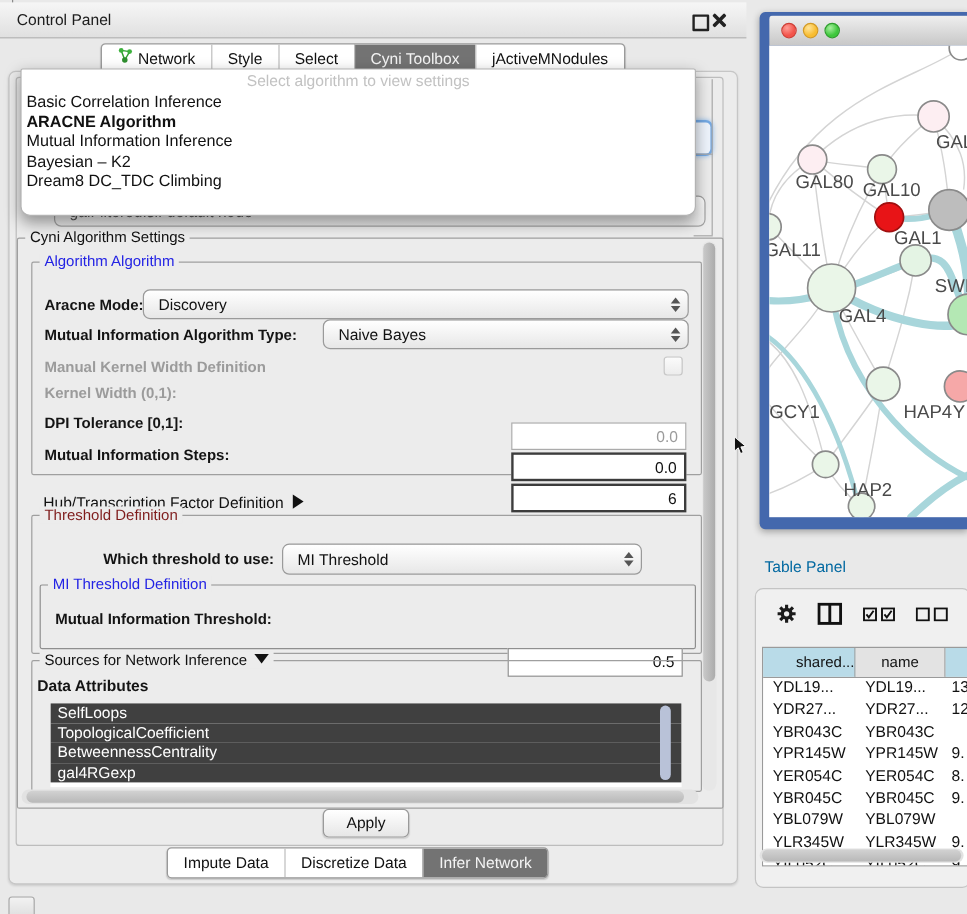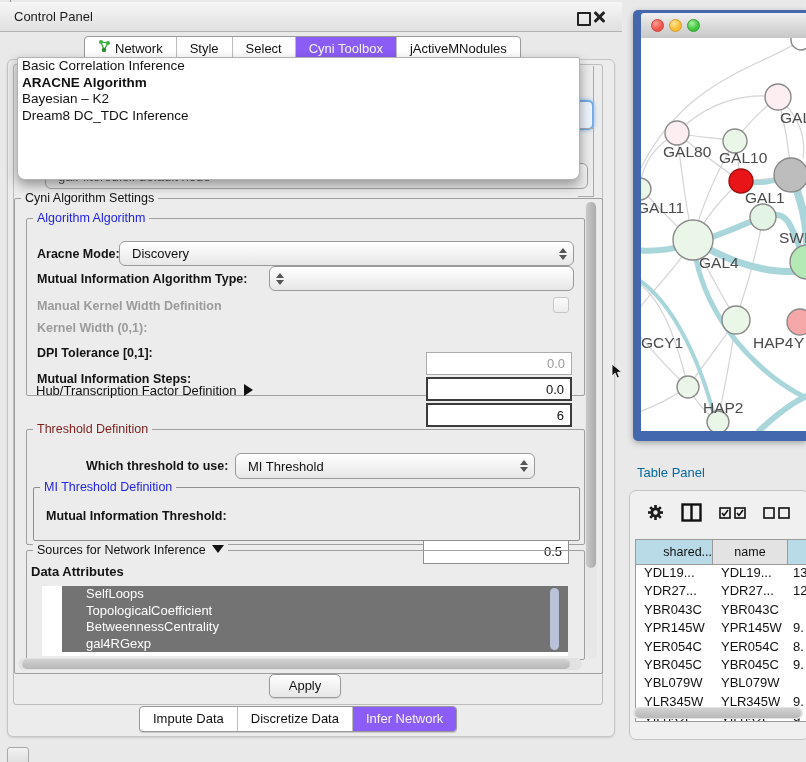--- a/index.html
+++ b/index.html
@@ -15,21 +15,21 @@
   .close-btn{position:absolute;left:593px;top:9px;width:12px;height:12px;}
   .close-btn i{position:absolute;left:5px;top:-1px;width:3px;height:14px;background:#222;border-radius:1px;}
   .close-btn i.a{transform:rotate(45deg);} .close-btn i.b{transform:rotate(-45deg);}
 
   
   .top-tabs{position:absolute;left:84px;top:36px;height:23px;display:flex;
             border:1px solid #9b9b9b;border-radius:4px;overflow:hidden;background:#fff;
             font-size:13px;line-height:23px;box-shadow:0 1px 1px rgba(0,0,0,.15);}
   .seg{padding:0 13px;border-left:1px solid #bdbdbd;white-space:nowrap;display:flex;align-items:center;gap:4px;}
   .seg:first-child{border-left:none;}
-  .seg.sel{background:#8b5cf6;color:#f4f4f4;}
+  .seg.sel{background:#737373;color:#f4f4f4;}
 
   
   .cp-body{position:absolute;left:7px;top:59px;width:606px;height:676px;background:#ececec;
            border:1px solid #c6c6c6;border-radius:6px;box-shadow:0 1px 2px rgba(0,0,0,.12);}
   .inner-pane{position:absolute;left:13px;top:64px;width:588px;height:639px;
               border:1px solid #bdbdbd;border-radius:3px;background:#ececec;}
 
   
   .frag-combo2{position:absolute;left:45px;top:163px;width:543px;height:26px;border:1px solid #a3a3a3;
                border-radius:6px;background:linear-gradient(#fdfdfd,#e9e9e9);font-size:13px;color:#555;
@@ -71,21 +71,21 @@
 
   .checkbox{position:absolute;width:14px;height:14px;border:1px solid #c7c7c7;border-radius:3px;
             background:linear-gradient(#fbfbfb,#ececec);}
 
   .tri-right{display:inline-block;width:0;height:0;border-top:6px solid transparent;border-bottom:6px solid transparent;
              border-left:9px solid #111;margin-left:8px;vertical-align:-1px;}
   .tri-down{display:inline-block;width:0;height:0;border-left:6px solid transparent;border-right:6px solid transparent;
             border-top:8px solid #111;margin-left:6px;vertical-align:1px;}
 
   .attr-list{position:absolute;background:#fff;overflow:hidden;}
-  .attr-item{background:#737373;color:#fff;font-size:13px;line-height:16.5px;padding-left:24px;white-space:nowrap;margin-left:20px;}
+  .attr-item{background:#404040;color:#fff;font-size:13px;line-height:16.5px;padding-left:6px;white-space:nowrap;}
   .attr-scroll{position:absolute;right:9px;top:2px;width:9px;height:62px;background:#b9c2d8;border-radius:5px;}
 
   .vscroll{position:absolute;width:12px;background:#e7e7e7;border-radius:6px;}
   .vthumb{position:absolute;left:1px;width:10px;background:linear-gradient(90deg,#c9c9c9,#ababab);border-radius:5px;}
   .hscroll{position:absolute;height:12px;background:#e2e2e2;border-radius:6px;}
   .hthumb{position:absolute;top:1px;height:10px;background:linear-gradient(#d2d2d2,#b8b8b8);border-radius:5px;}
 
   .btn{position:absolute;border:1px solid #9a9a9a;border-radius:5px;background:linear-gradient(#ffffff,#e6e6e6);
        font-size:13px;text-align:center;box-shadow:0 1px 1px rgba(0,0,0,.12);}
 
@@ -170,65 +170,68 @@
   <div class="cp-body"></div>
   <div class="inner-pane"></div>
 
   <div class="frag-combo2">galFiltered.sif default node</div>
   <div class="frag-blue"></div>
   <div class="frag-line-v"></div>
   <div class="frag-line-h1"></div>
   <div class="frag-line-h2"></div>
 
   <div class="popup">
+    <div class="ph">Select algorithm to view settings</div>
     <div id="dd-items">
         <div class="dd-item">Basic Correlation Inference</div>
         <div class="dd-item sel">ARACNE Algorithm</div>
+        <div class="dd-item">Mutual Information Inference</div>
         <div class="dd-item">Bayesian – K2</div>
-        <div class="dd-item">Dream8 DC_TDC Inference</div>
+        <div class="dd-item">Dream8 DC_TDC Climbing</div>
       </div>
   </div>
 
   <div class="group" style="left:14px;top:198px;width:587px;height:474px;">
     <div class="gtitle">Cyni Algorithm Settings</div>
 
     <div class="group" style="left:11px;top:19px;width:557px;height:176px;">
       <div class="gtitle blue">Algorithm Algorithm</div>
 
       <div class="lbl" style="left:10px;top:28px;">Aracne Mode:</div>
       <div class="combo" style="left:92px;top:22px;width:455px;height:25px;">
         <span class="val">Discovery</span>
         <span class="spin">
             <span class="tri-up"></span>
             <span class="tri-dn"></span>
           </span>
       </div>
 
       <div class="lbl" style="left:10px;top:53px;">Mutual Information Algorithm Type:</div>
       <div class="combo" style="left:242px;top:47px;width:305px;height:25px;">
+        <span class="val">Naive Bayes</span>
         <span class="spin">
             <span class="tri-up"></span>
             <span class="tri-dn"></span>
           </span>
       </div>
 
       <div class="lbl dis" style="left:10px;top:80px;">Manual Kernel Width Definition</div>
       <div class="checkbox" style="left:526px;top:78px;"></div>
 
       <div class="lbl dis" style="left:10px;top:102px;">Kernel Width (0,1):</div>
       <div class="tfield lite" style="left:399px;top:97px;width:146px;height:23px;">0.0</div>
 
       <div class="lbl" style="left:10px;top:127px;">DPI Tolerance [0,1]:</div>
       <div class="tfield dark" style="left:399px;top:122px;width:146px;height:24px;">0.0</div>
 
       <div class="lbl" style="left:10px;top:153px;">Mutual Information Steps:</div>
       <div class="tfield dark" style="left:399px;top:148px;width:146px;height:24px;">6</div>
     </div>
 
-    <div class="abs" style="left:21px;top:184px;font-size:13px;">
+    <div class="abs" style="left:21px;top:212px;font-size:13px;">
       <span>Hub/Transcription Factor Definition</span><span class="tri-right"></span>
     </div>
 
     <div class="group" style="left:11px;top:230px;width:557px;height:114px;">
       <div class="gtitle green">Threshold Definition</div>
 
       <div class="lbl" style="left:59px;top:29px;">Which threshold to use:</div>
       <div class="combo" style="left:208px;top:23px;width:300px;height:26px;">
         <span class="val">MI Threshold</span>
         <span class="spin">

